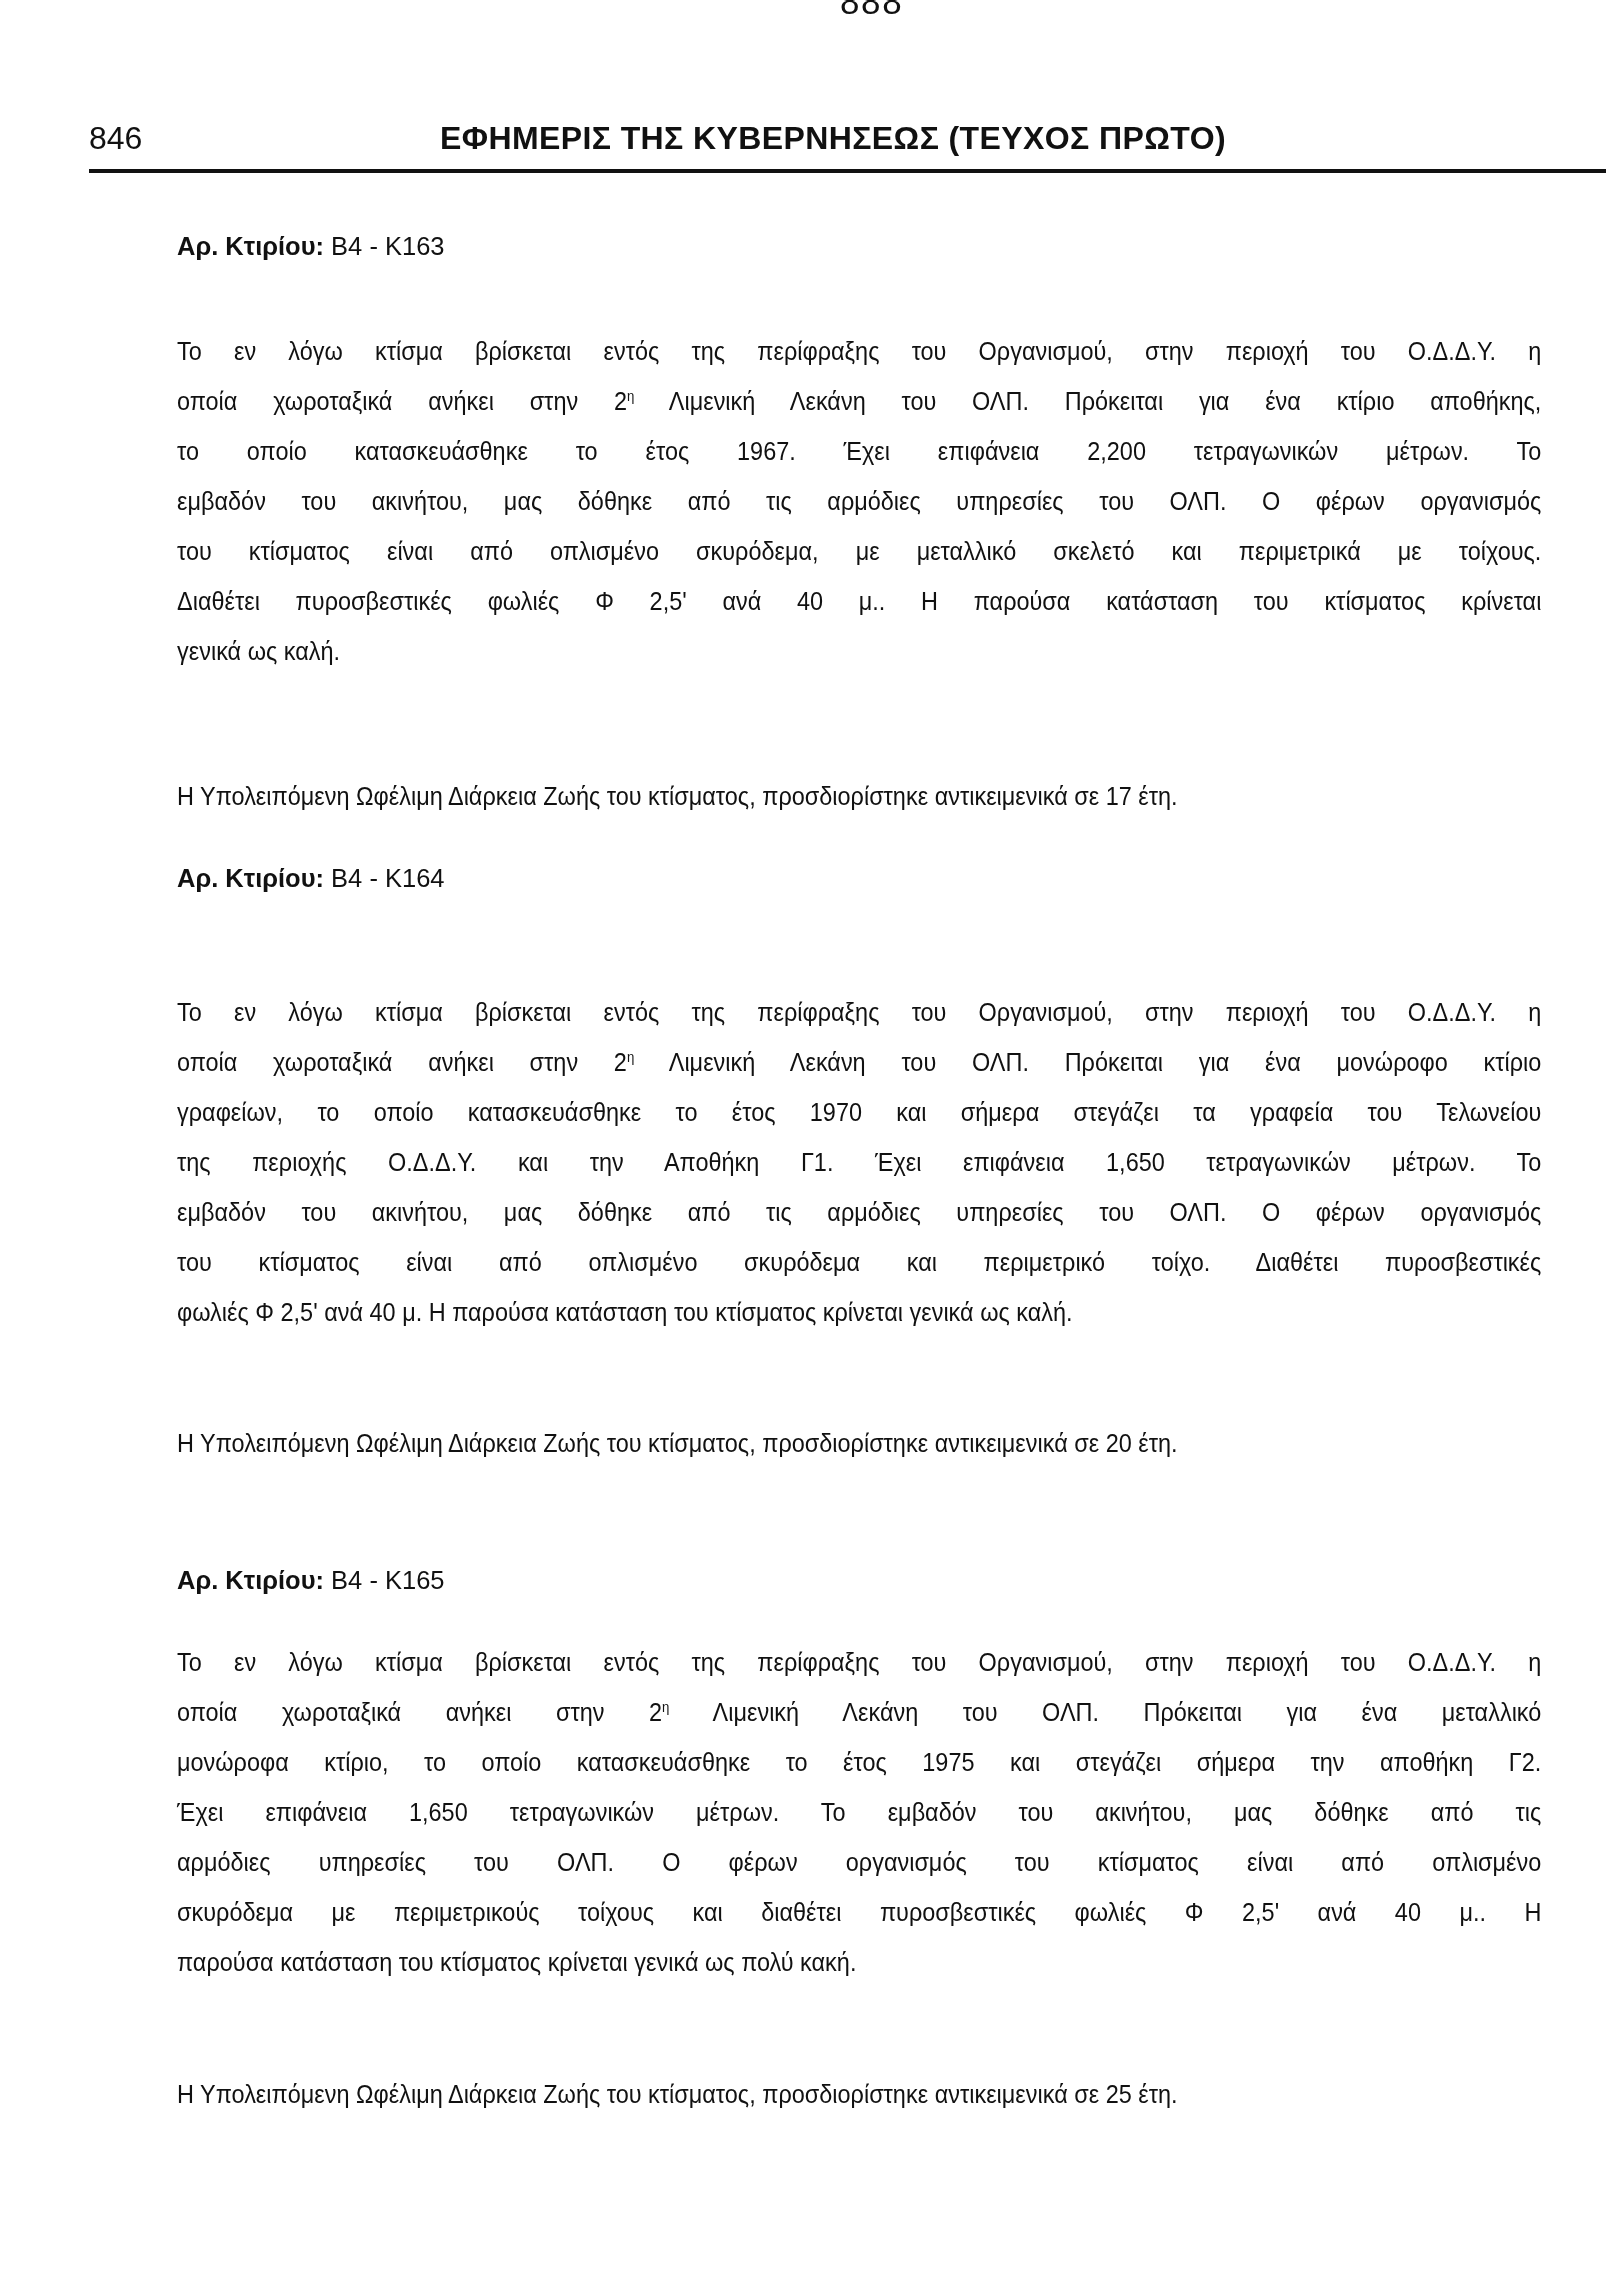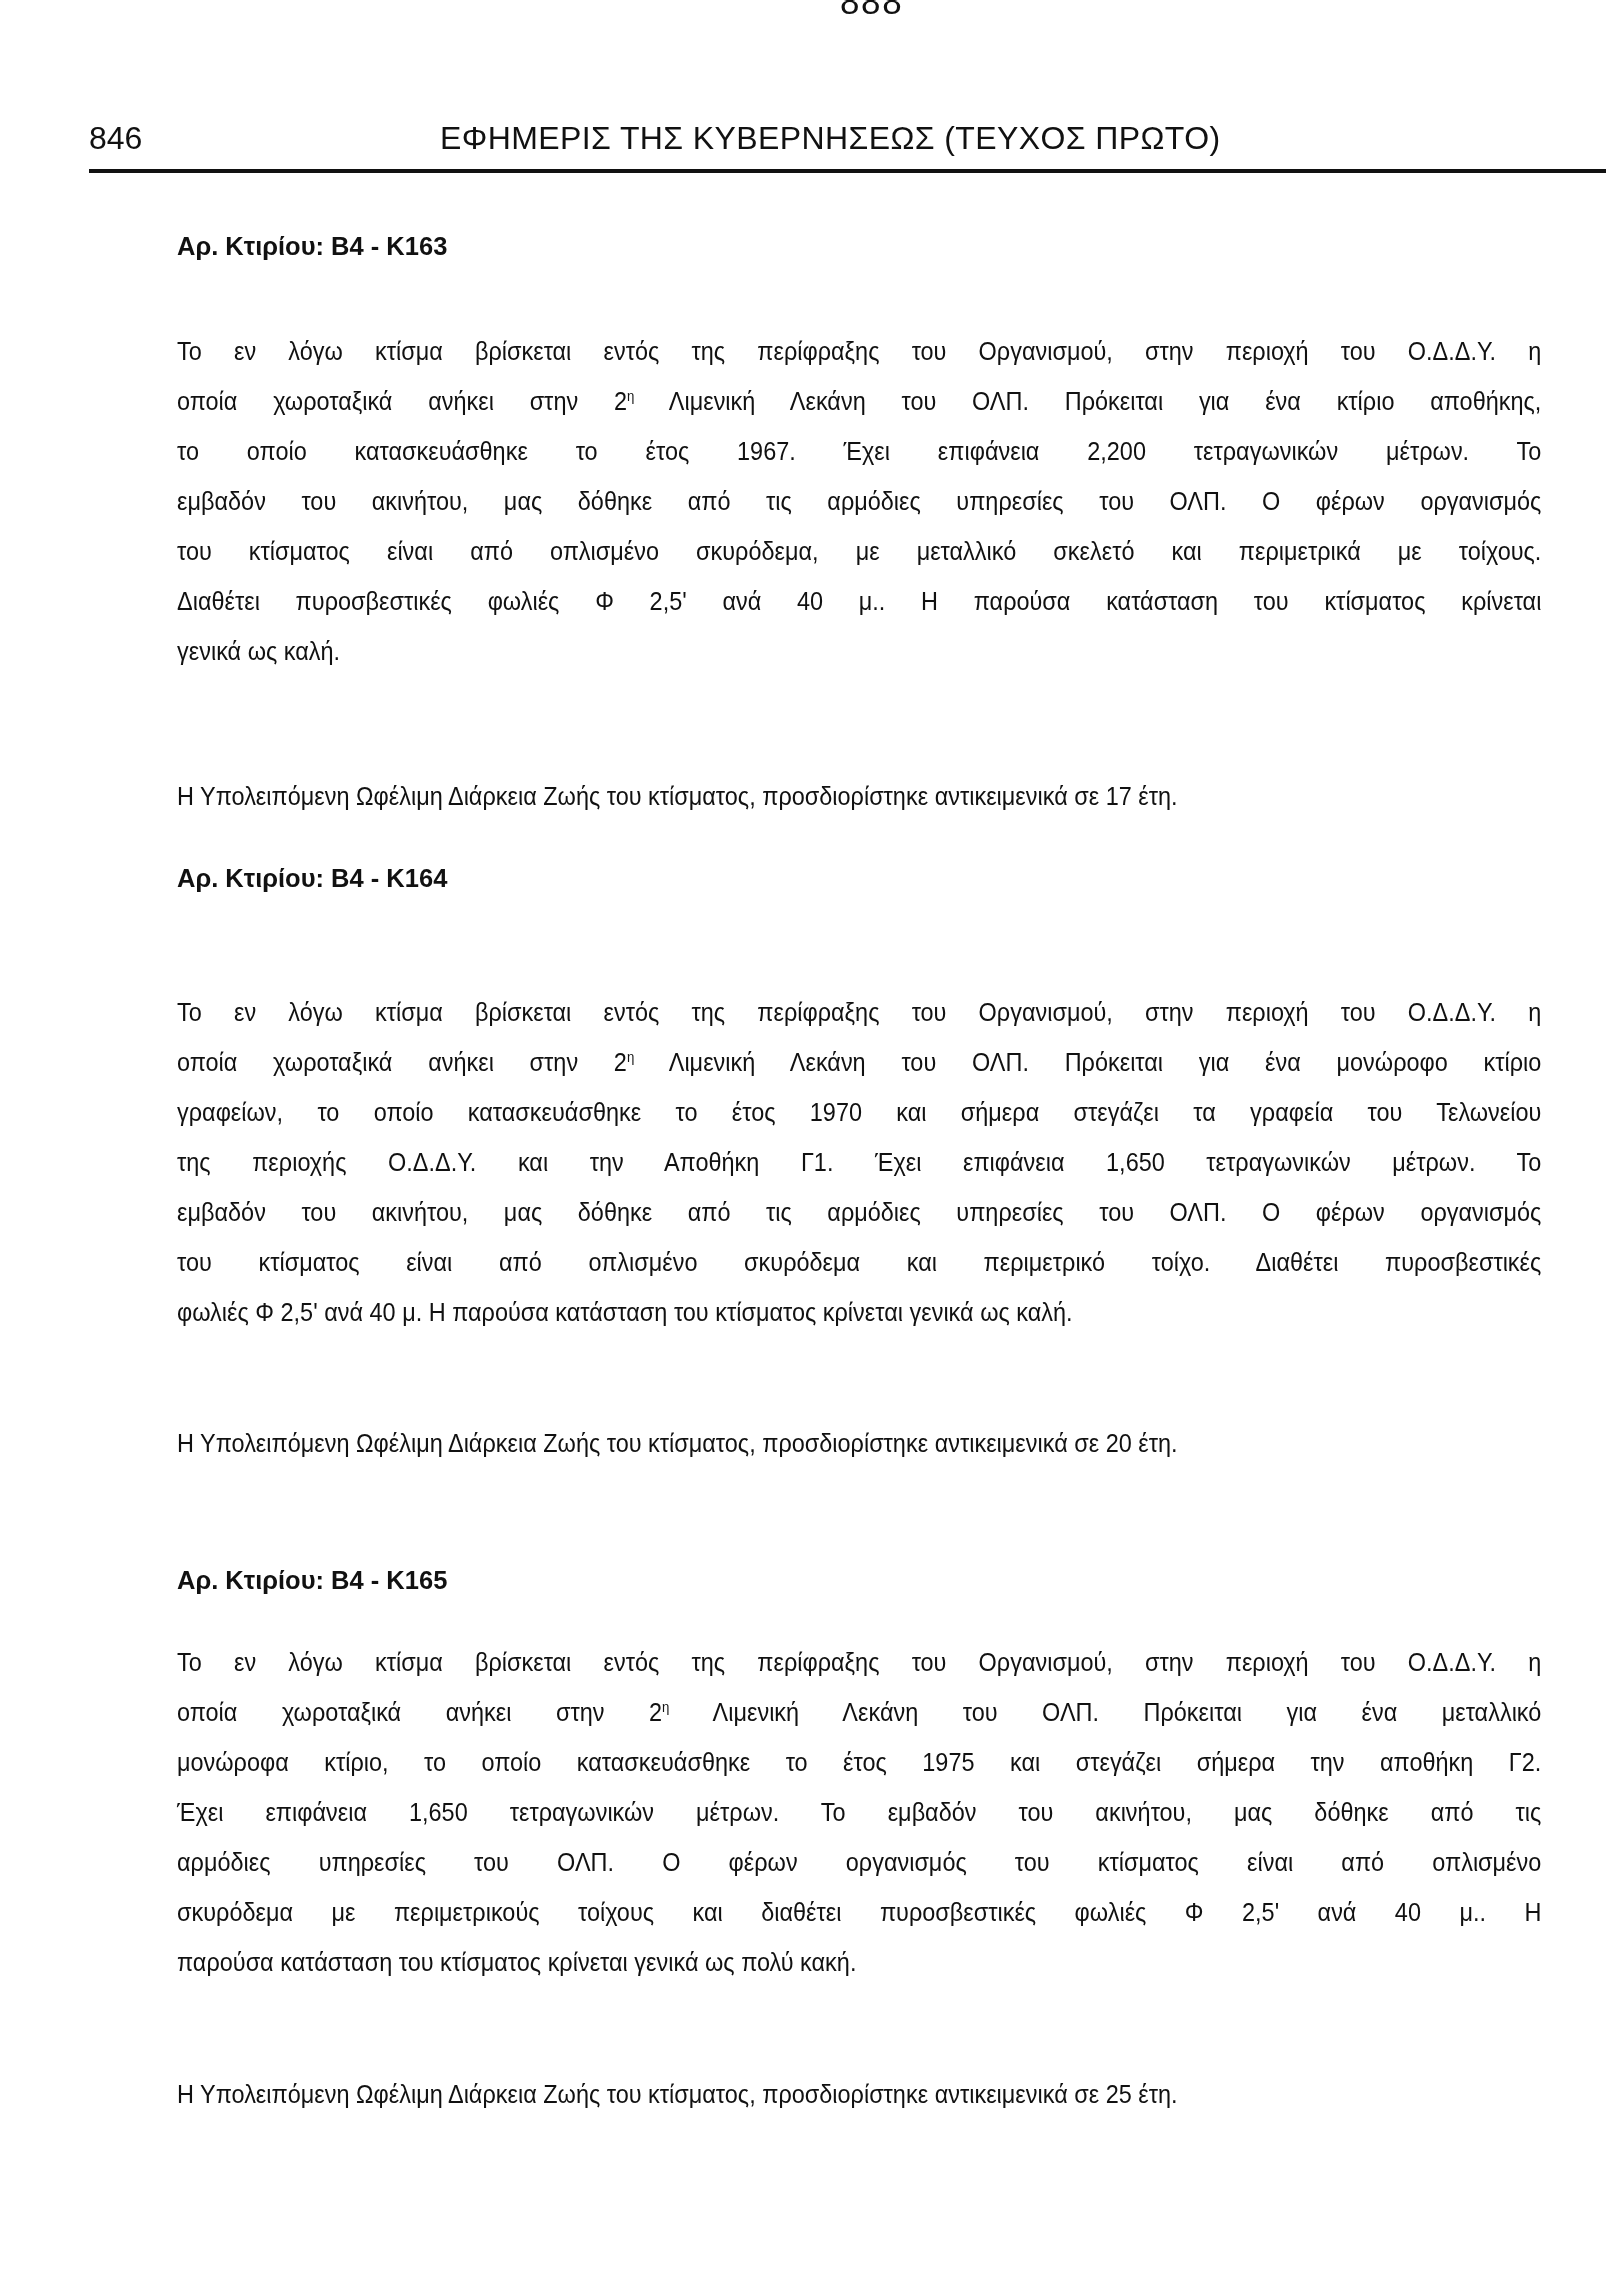--- a/index.html
+++ b/index.html
@@ -1,24 +1,24 @@
 <!DOCTYPE html>
 <html style="font-size:12.8px"><head>
 <meta charset="utf-8">
 <style>
   html, body { margin: 0; padding: 0; background: #ffffff; }
   body { width: 1622px; height: 2295px; position: relative; overflow: hidden; color: #111111; font-family: "Liberation Sans", sans-serif; }
   .top-cut { position: absolute; left: 840px; top: -17.6px; font-size: 35px; letter-spacing: 1.6px; color: #111; }
   .header { position: absolute; left: 89px; top: 120px; width: 1517px; height: 40px; text-align: right; }
   .page-num { position: absolute; left: 0; top: 0; font-size: 32px; }
-  .running-title { position: absolute; left: 351px; top: 0; font-size: 32px; font-weight: normal; letter-spacing: 0.4px; }
+  .running-title { position: absolute; left: 351px; top: 0; font-size: 32px; font-weight: bold; letter-spacing: 0.4px; }
   .rule { position: absolute; left: 89px; top: 169px; width: 1517px; height: 4px; background: #111; }
   .content { position: absolute; left: 177px; top: 0; width: 1365px; }
   .section-heading { position: absolute; left: 0; font-size: 25.5px; font-weight: bold; }
-  .section-heading .code { font-weight: bold; }
+  .section-heading .code { font-weight: normal; }
   .para { position: absolute; left: 0; width: 1365px; font-size: 25.5px; line-height: 50px; text-align: justify; transform: scaleX(0.92); transform-origin: left top; width: 1483px; }
   .para .ln { display: block; text-align: justify; text-align-last: justify; white-space: nowrap; }
   .para .ln.last { text-align-last: left; }
   .summary { position: absolute; left: 0; font-size: 25.5px; white-space: nowrap; transform: scaleX(0.92); transform-origin: left top; }
   sup { font-size: 14.4px; vertical-align: super; line-height: 0; }
 </style>
 </head>
 <body>
 
 <div class="top-cut">888</div>

